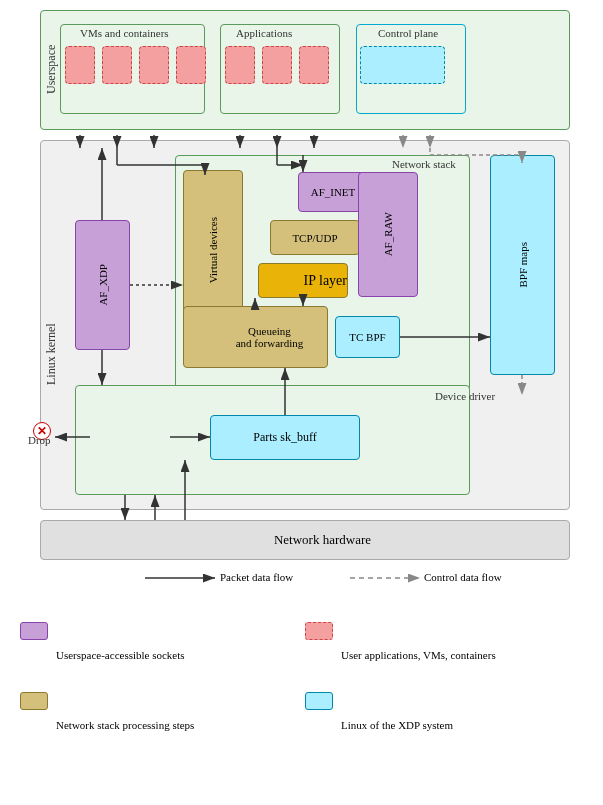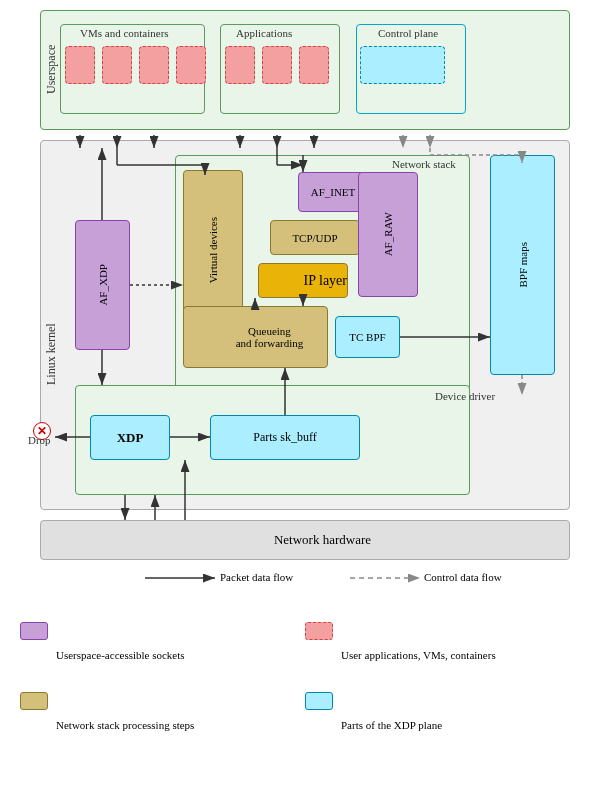--- a/index.html
+++ b/index.html
@@ -488,23 +488,20 @@
     <span class="bpfmaps-label">BPF maps</span>
   </div>
 
   <div class="af-xdp-box">
     <span class="af-xdp-label">AF_XDP</span>
   </div>
 
   <div class="devdriver-box"></div>
   <div class="section-label" style="top:390px;left:435px;font-size:11px;">Device driver</div>
 
-  <div class="xdp-box">
-    <span>XDP</span>
-  </div>
 
   <div class="skbuff-box">
     <span>Parts sk_buff</span>
   </div>
 
   <div class="drop-x">✕</div>
   <div class="drop-label">
     <span>Drop</span>
   </div>
 
@@ -600,18 +597,18 @@
         <span class="legend-text">User applications, VMs, containers</span>
       </div>
     </div>
     <div class="legend-row">
       <div class="legend-item">
         <div class="legend-box" style="background:#d4c07a;border:1.5px solid #8a7a30;"></div>
         <span class="legend-text">Network stack processing steps</span>
       </div>
       <div class="legend-item">
         <div class="legend-box" style="background:#aaeeff;border:1.5px solid #0088aa;"></div>
-        <span class="legend-text">Parts of the XDP plane</span>
+        <span class="legend-text">Linux of the XDP system</span>
       </div>
     </div>
   </div>
 
 </div>
 
 </body></html>

